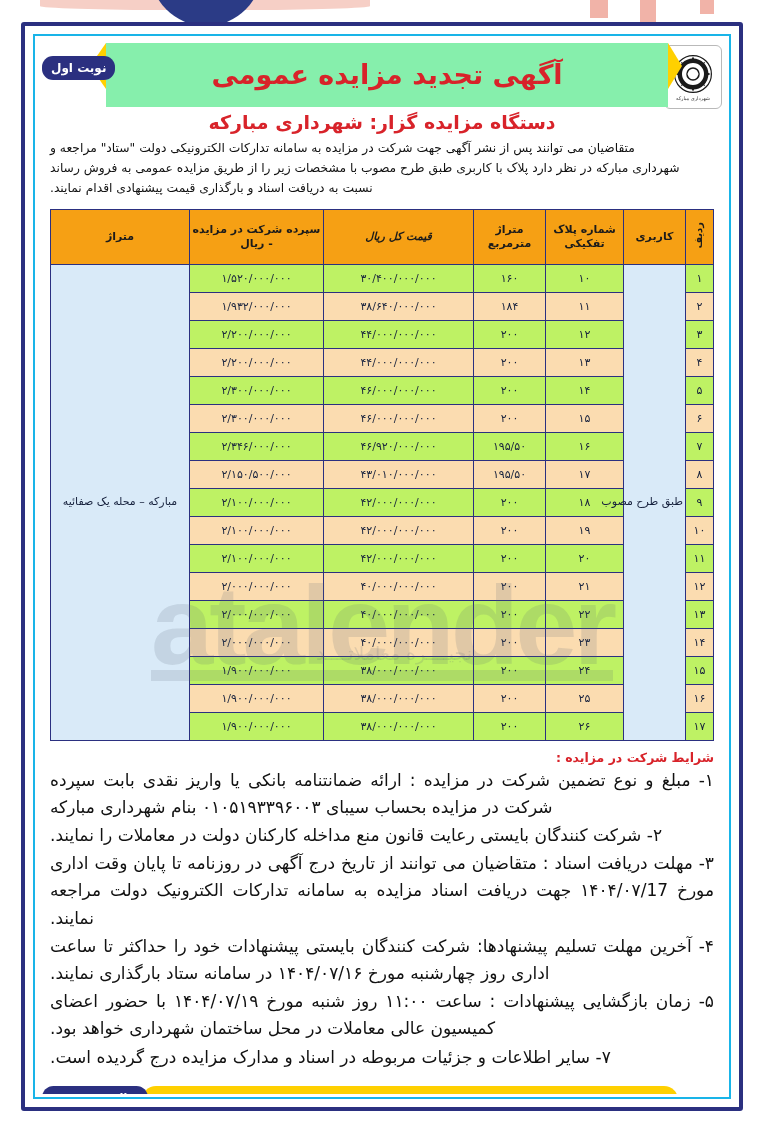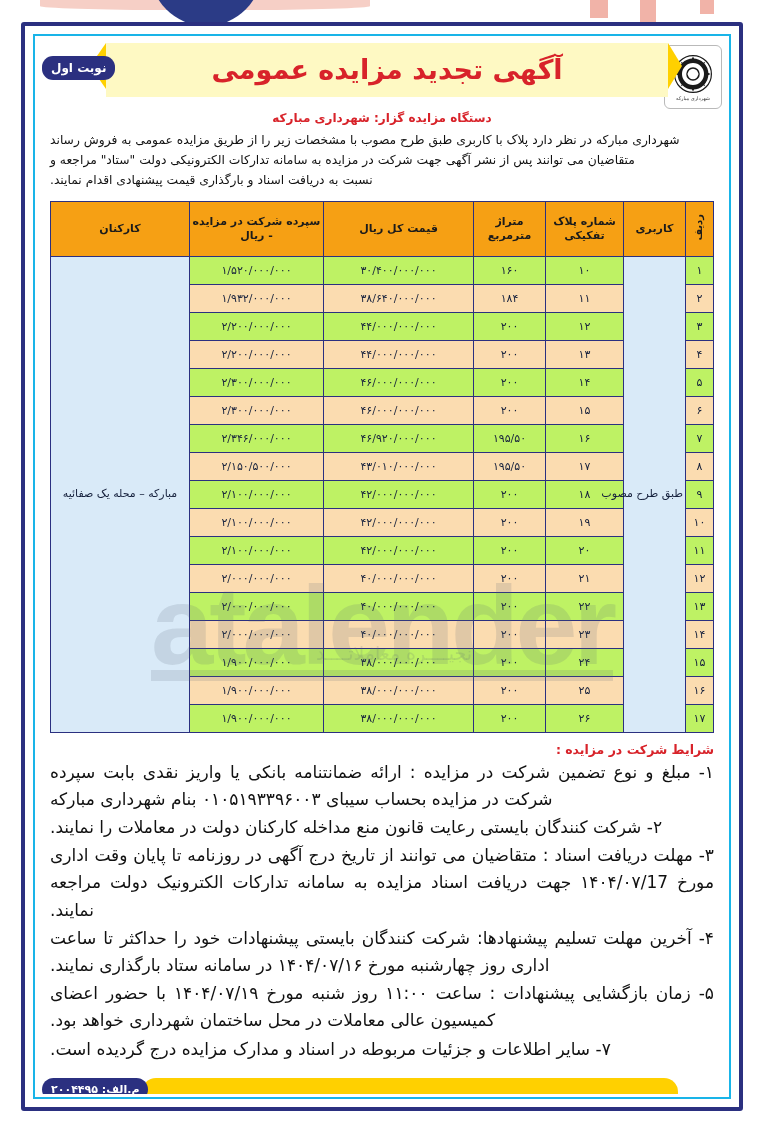--- a/index.html
+++ b/index.html
@@ -37,22 +37,22 @@
   .content{
     position:absolute;top:3px;left:3px;right:3px;bottom:3px;
     background:#ffffff;
     box-sizing:border-box;
     overflow:hidden;
   }
 
   
   .header{position:relative;height:72px;}
   .title-banner{
-    position:absolute;top:4px;right:58px;left:68px;height:54px;
-    background:#fef9c3;
+    position:absolute;top:4px;right:58px;left:68px;height:64px;
+    background:#86efac;
     display:flex;align-items:center;justify-content:center;
   }
   .title-banner:before{
     content:"";position:absolute;top:0;left:-16px;
     border-top:23px solid transparent;border-bottom:23px solid transparent;
     border-right:16px solid #ffd000;
   }
   .title-banner:after{
     content:"";position:absolute;top:0;right:-14px;
     border-top:23px solid transparent;border-bottom:23px solid transparent;
@@ -75,21 +75,21 @@
     position:absolute;top:6px;right:4px;
     width:56px;height:62px;
     border:1px solid #b9b9b9;border-radius:6px;
     background:#ffffff;
     display:flex;flex-direction:column;align-items:center;justify-content:center;
   }
   .logo-caption{font-size:5px;color:#3a3a3a;margin-top:1px;}
 
   
   .subtitle{
-    text-align:center;color:#d8232a;font-size:12px;font-weight:bold;
+    text-align:center;color:#d8232a;font-size:19px;font-weight:bold;
     margin:0 0 6px 0;
   }
   .intro{
     padding:0 12px;color:#111111;font-size:12.3px;line-height:1.62;
     text-align:justify;text-align-last:left;
   }
 
   
   .tbl-wrap{padding:10px 12px 0 12px;}
   table.auction{
@@ -112,21 +112,21 @@
     white-space:nowrap;
   }
   tr.odd td{background:#bef264;}
   tr.even td{background:#fbdcb0;}
   td.merged{background:#d9eaf8 !important;font-size:12px;line-height:1.5;}
   td.usecell{background:#d9eaf8 !important;font-size:12px;line-height:1.5;}
   th.c-row{width:26px;}
   th.c-use{width:62px;text-align:center;}
   th.c-plot{width:76px;}
   th.c-area{width:70px;}
-  th.c-price{width:148px;}
+  th.c-price{width:148px;font-style:italic;}
   th.c-dep{width:132px;}
   .vert{
     writing-mode:vertical-rl;text-orientation:mixed;
     transform:rotate(180deg);
     display:inline-block;font-size:10px;
   }
 
   
   .cond-title{
     color:#d8232a;font-size:12.5px;font-weight:bold;
@@ -213,22 +213,22 @@
         <div class="title-banner">
           <span class="title-text">آگهی تجدید مزایده عمومی</span>
         </div>
 
         <div class="nobat-badge">نوبت اول</div>
       </div>
 
       <div class="subtitle">دستگاه مزایده گزار: شهرداری مبارکه</div>
 
       <div class="intro">
+        <div>متقاضیان می توانند پس از نشر آگهی جهت شرکت در مزایده به سامانه تدارکات الکترونیکی دولت "ستاد" مراجعه و</div>
         <div>شهرداری مبارکه در نظر دارد پلاک با کاربری طبق طرح مصوب با مشخصات زیر را از طریق مزایده عمومی به فروش رساند</div>
-        <div>متقاضیان می توانند پس از نشر آگهی جهت شرکت در مزایده به سامانه تدارکات الکترونیکی دولت "ستاد" مراجعه و</div>
         <div style="text-align-last:left">نسبت به دریافت اسناد و بارگذاری قیمت پیشنهادی اقدام نمایند.</div>
       </div>
 
       <div class="tbl-wrap">
         <table class="auction">
           <colgroup>
             <col style="width:28px">
               <col style="width:62px">
               <col style="width:78px">
             <col style="width:72px">
@@ -237,21 +237,21 @@
               <col>
           </colgroup>
           <thead>
             <tr>
               <th class="c-row"><span class="vert">ردیف</span></th>
               <th class="c-use">کاربری</th>
               <th class="c-plot">شماره پلاک تفکیکی</th>
               <th class="c-area">متراژ مترمربع</th>
               <th class="c-price">قیمت کل ریال</th>
               <th class="c-dep">سپرده شرکت در مزایده - ریال</th>
-              <th>کارکنان</th>
+              <th>متراژ</th>
             </tr>
           </thead>
           <tbody>
               <tr class="odd">
                 <td>۱</td>
                 <td class="usecell" rowspan="17">طبق طرح مصوب</td>
                 <td>۱۰</td>
                 <td>۱۶۰</td>
                 <td>۳۰/۴۰۰/۰۰۰/۰۰۰</td>
                 <td>۱/۵۲۰/۰۰۰/۰۰۰</td>

